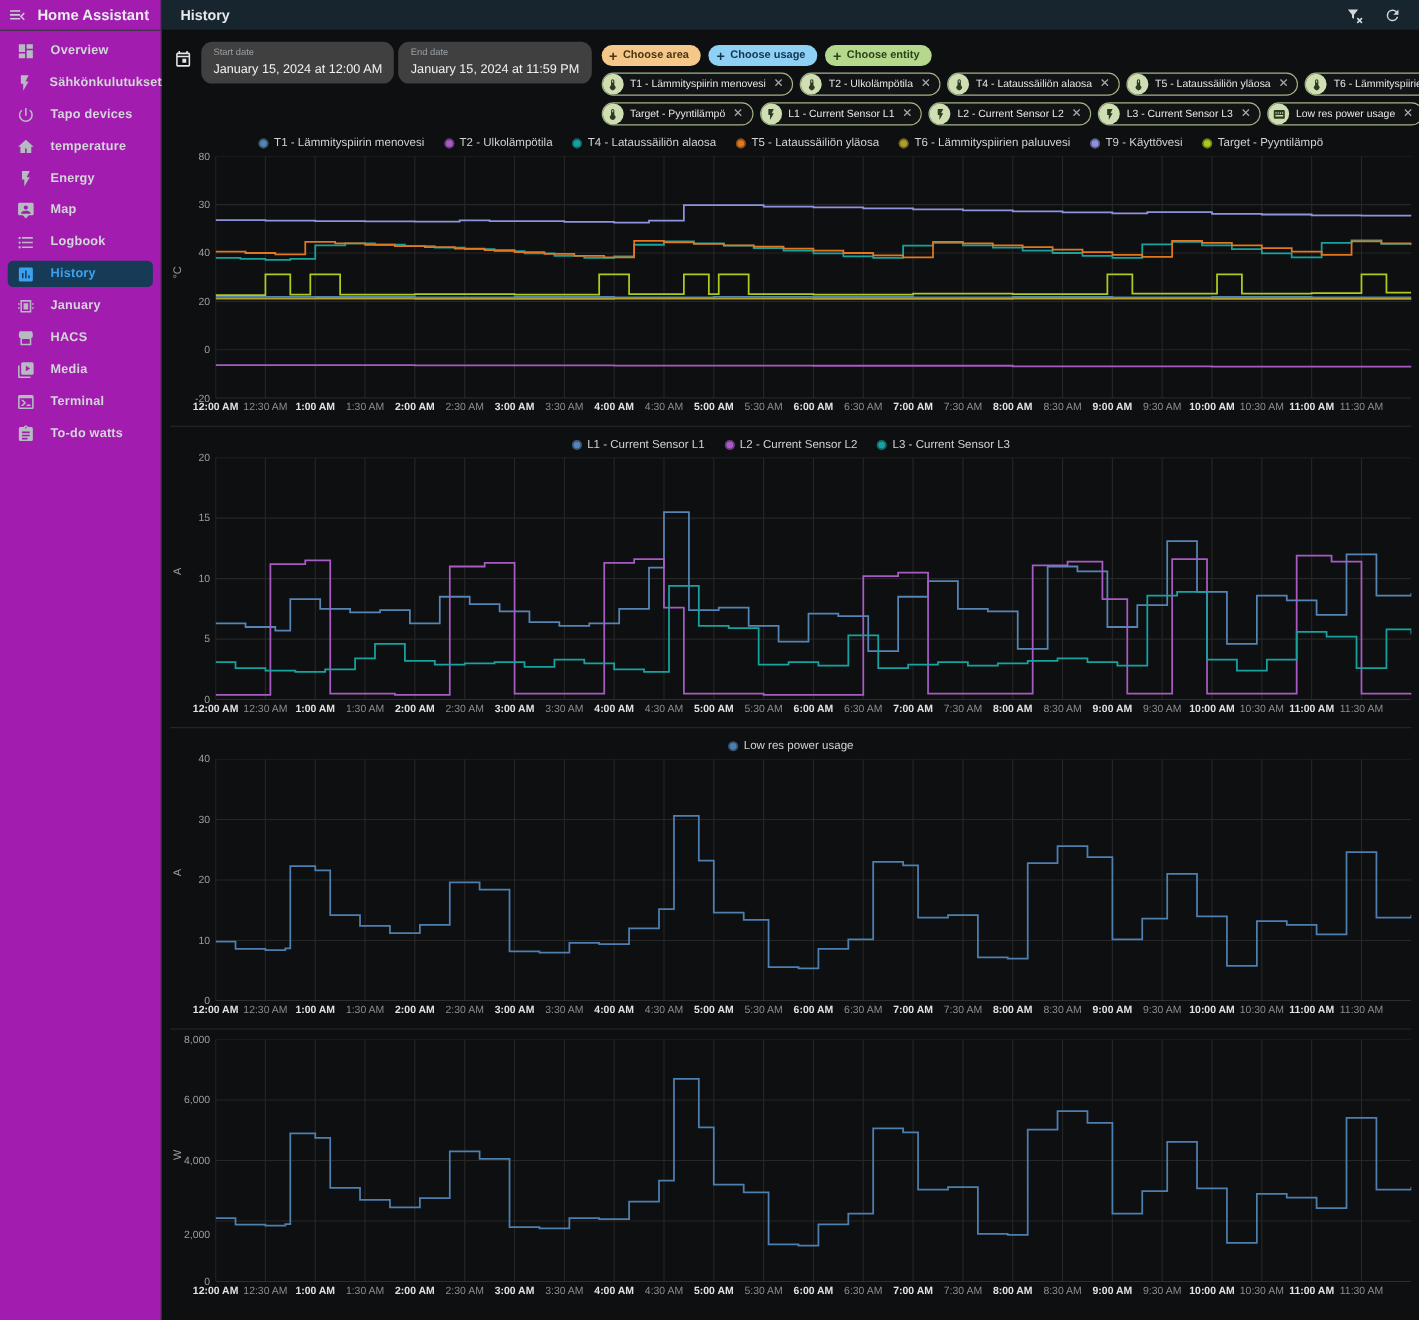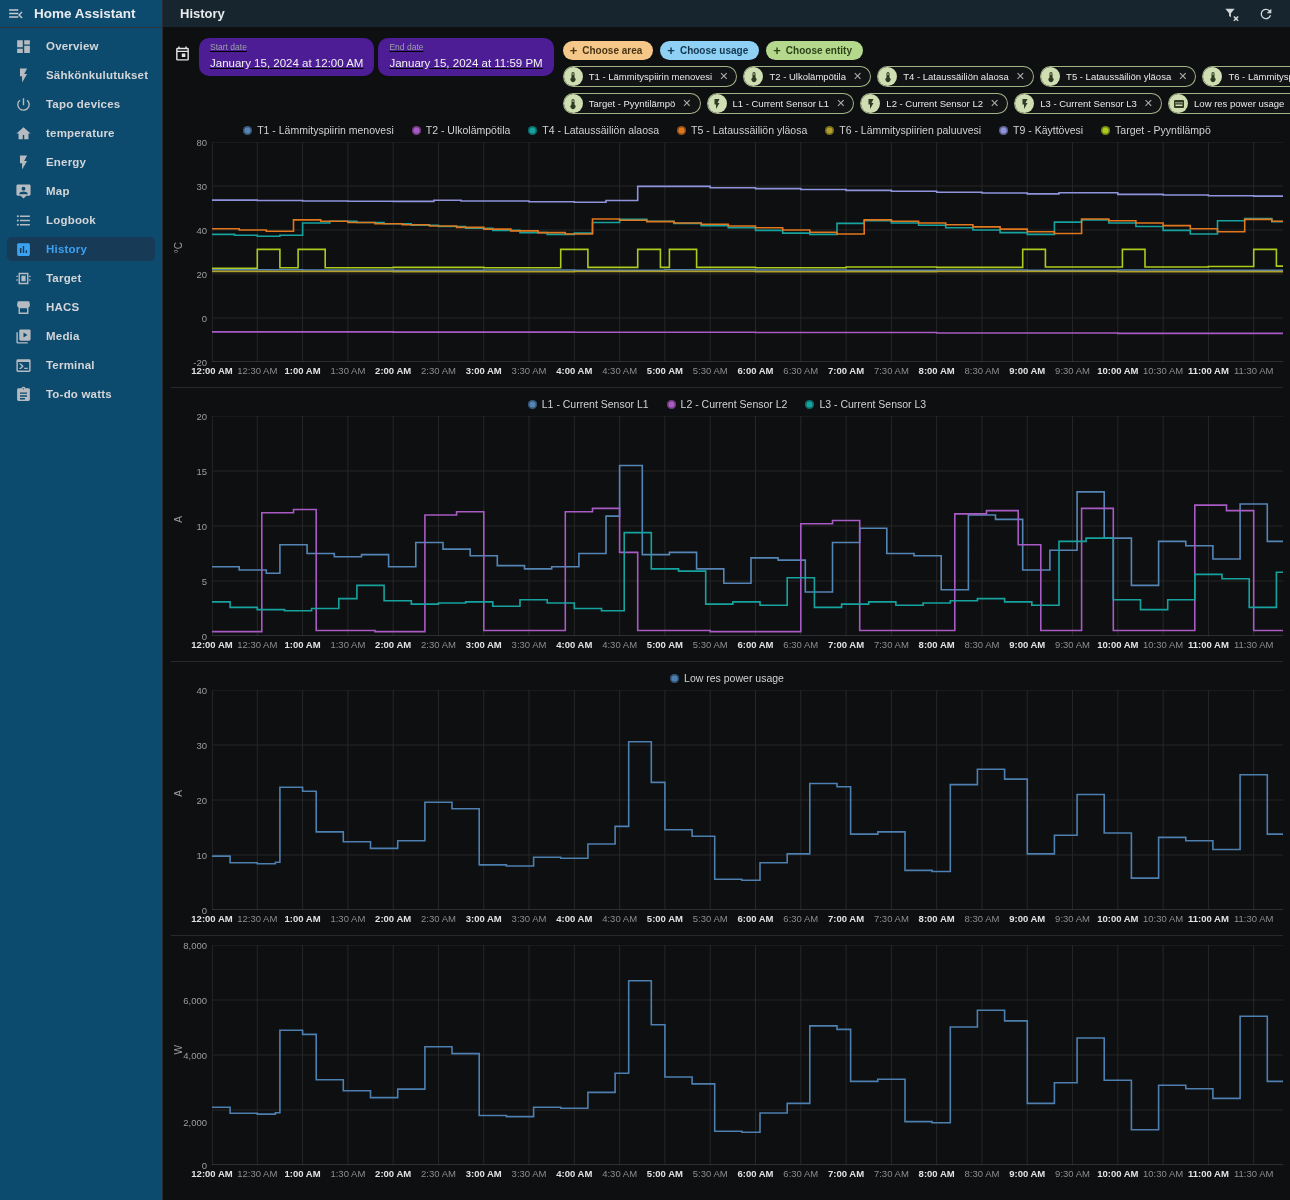--- a/index.html
+++ b/index.html
@@ -1,38 +1,38 @@
 <!DOCTYPE html>
 <html><head>
 <meta charset="utf-8">
 <style>
   html,body{margin:0;padding:0;background:#0e0f11;font-family:"Liberation Sans",sans-serif;}
   .app{position:relative;width:1290px;height:1200px;overflow:hidden;display:flex;background:#0e0f11;}
   
-  .sidebar{width:163px;height:100%;background:#0c4a6e;border-right:1px solid #2a2e34;box-sizing:border-box;flex:0 0 auto;}
+  .sidebar{width:147px;height:100%;background:#a21caf;border-right:1px solid #2a2e34;box-sizing:border-box;flex:0 0 auto;}
   .sidebar-header{height:27px;display:flex;align-items:center;border-bottom:1px solid #2e3239;}
   .menu-btn{width:30px;display:flex;justify-content:center;cursor:pointer;}
   .sidebar-title{color:#e9ebee;font-size:13.5px;font-weight:bold;margin-left:4px;}
   .side-list{padding-top:6px;}
   .side-item{display:flex;align-items:center;height:24px;margin:0 7px 5px 7px;border-radius:5px;cursor:pointer;padding-left:7px;}
   .side-item.active{background:#173a56;}
   .side-icon{width:18px;height:18px;display:flex;align-items:center;justify-content:center;margin-right:14px;}
   .side-label{color:#d3d5d8;font-size:11.5px;font-weight:bold;letter-spacing:.2px;}
   .side-item.active .side-label{color:#3ba2f1;}
   
   .main{flex:1;display:flex;flex-direction:column;min-width:0;}
   .topbar{height:27px;background:#16252e;display:flex;align-items:center;flex:0 0 auto;}
   .page-title{color:#e8eaed;font-size:13px;font-weight:bold;margin-left:17px;flex:1;}
   .topbar-icons{display:flex;align-items:center;gap:14px;margin-right:14px;}
   .icon-btn{width:20px;height:20px;display:flex;align-items:center;justify-content:center;cursor:pointer;}
   
   .toolbar{display:flex;align-items:flex-start;margin:11px 8px 0 11px;}
   .cal-btn{margin-top:7px;margin-right:8px;cursor:pointer;}
   .date-fields{display:flex;gap:4px;flex:0 0 auto;}
-  .date-field{background:#4c1d95;border-radius:10px;padding:4px 11px 5px 11px;cursor:pointer;text-decoration:underline;}
+  .date-field{background:#404040;border-radius:10px;padding:4px 11px 5px 11px;cursor:pointer;}
   .date-field .dlabel{font-size:8.5px;color:#9aa0a6;display:block;margin-bottom:1px;}
   .date-field .dvalue{font-size:11.5px;color:#f1f1f1;font-weight:500;white-space:nowrap;}
   .chips-col{margin-left:9px;flex:1;min-width:0;}
   .action-chips{display:flex;gap:7px;margin-top:3px;}
   .action-chip{display:inline-flex;align-items:center;height:19px;border-radius:10px;padding:0 11px 0 7px;font-size:10px;font-weight:bold;cursor:pointer;border:none;}
   .action-chip .plus{font-size:13px;font-weight:bold;margin-right:5px;line-height:1;}
   .chip-row{display:flex;gap:6px;margin-top:6px;flex-wrap:nowrap;}
   .echip{display:inline-flex;align-items:center;height:19px;border:1px solid rgba(199,220,163,.8);border-radius:11px;padding-right:6px;cursor:pointer;background:rgba(255,255,255,0.02);white-space:nowrap;}
   .echip-ic{width:19px;height:19px;border-radius:50%;background:#cfdfb3;display:flex;align-items:center;justify-content:center;margin-left:0;}
   .echip-label{color:#e8e8e8;font-size:9.5px;font-weight:500;margin:0 5px 0 6px;}
@@ -132,21 +132,21 @@
             </svg>
           </span>
           <span class="side-label">History</span>
         </div>
         <div class="side-item">
           <span class="side-icon">
             <svg viewBox="0 0 24 24" width="17" height="17">
               <path d="M5 4h14v16H5V4m2 2v12h10V6H7M2 8h2v2H2V8m0 5h2v2H2v-2m18-5h2v2h-2V8m0 5h2v2h-2v-2M9 8h6v8H9V8z" fill="#b6bbc1" fill-rule="evenodd"></path>
             </svg>
           </span>
-          <span class="side-label">Target</span>
+          <span class="side-label">January</span>
         </div>
         <div class="side-item">
           <span class="side-icon">
             <svg viewBox="0 0 24 24" width="17" height="17">
               <path d="M4 3h16l1 4v2a3 3 0 0 1-2 2.83V21H5V11.83A3 3 0 0 1 3 9V7l1-4m3 10v6h10v-6H7z" fill="#b6bbc1" fill-rule="evenodd"></path>
             </svg>
           </span>
           <span class="side-label">HACS</span>
         </div>
         <div class="side-item">

